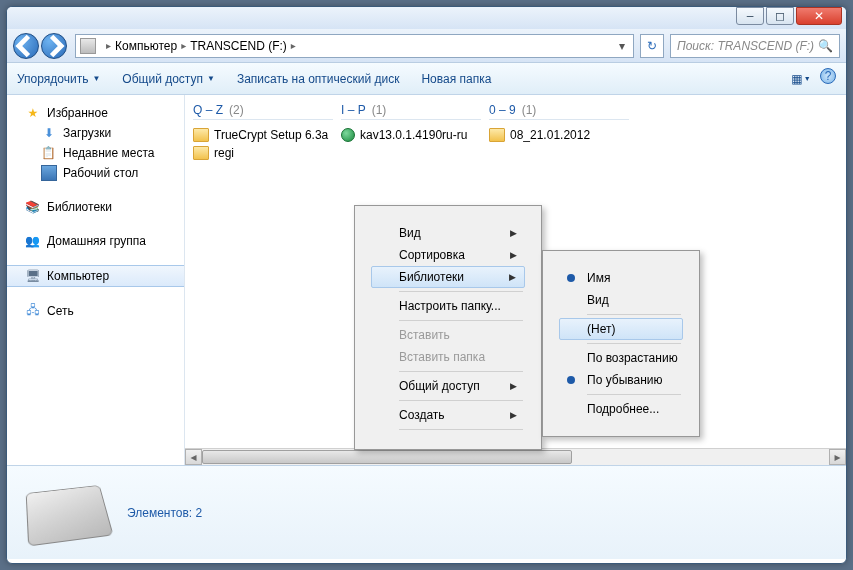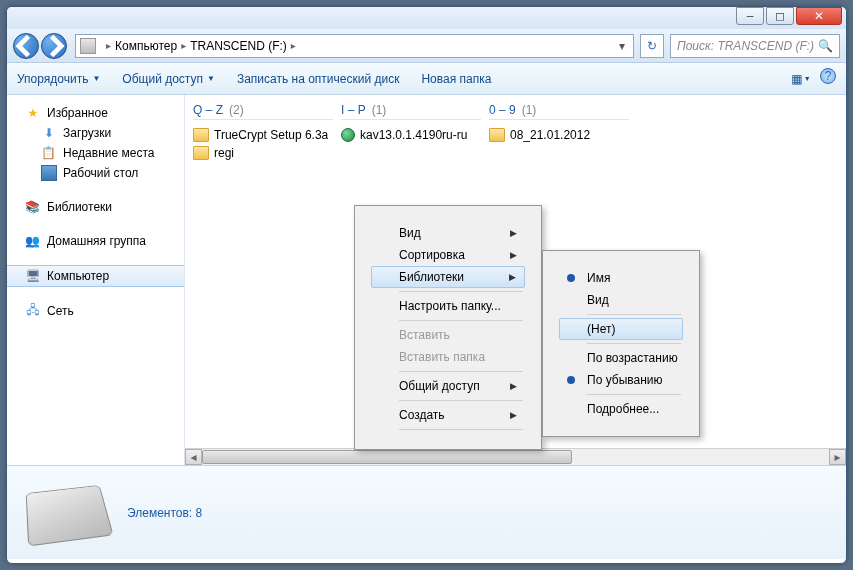--- a/index.html
+++ b/index.html
@@ -216,21 +216,21 @@
       <div class="hscroll">
         <div class="arr larr">◂</div>
         <div class="thumb"></div>
         <div class="arr rarr">▸</div>
       </div>
     </div>
   </div>
 
   <div class="details">
     <div class="drive-ic"></div>
-    <div class="txt">Элементов: 8</div>
+    <div class="txt">Элементов: 2</div>
   </div>
 
   <div class="ctxmenu menu1">
     <div class="mrow">
         <span>Вид</span>
         <span class="arrow">▶</span>
       </div>
     <div class="mrow">
         <span>Сортировка</span>
         <span class="arrow">▶</span>

